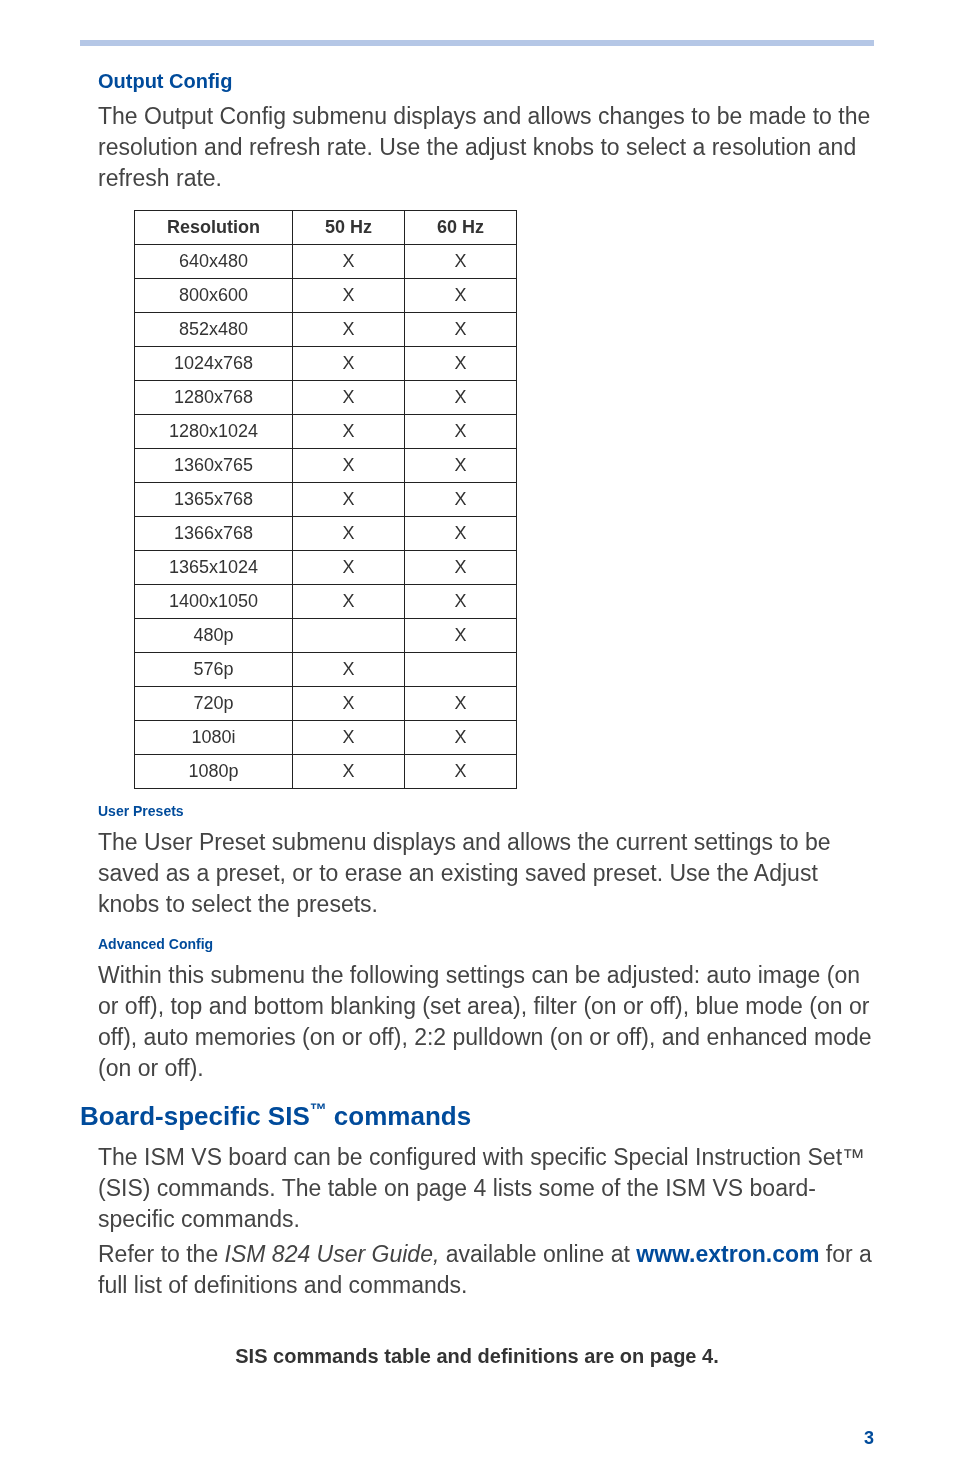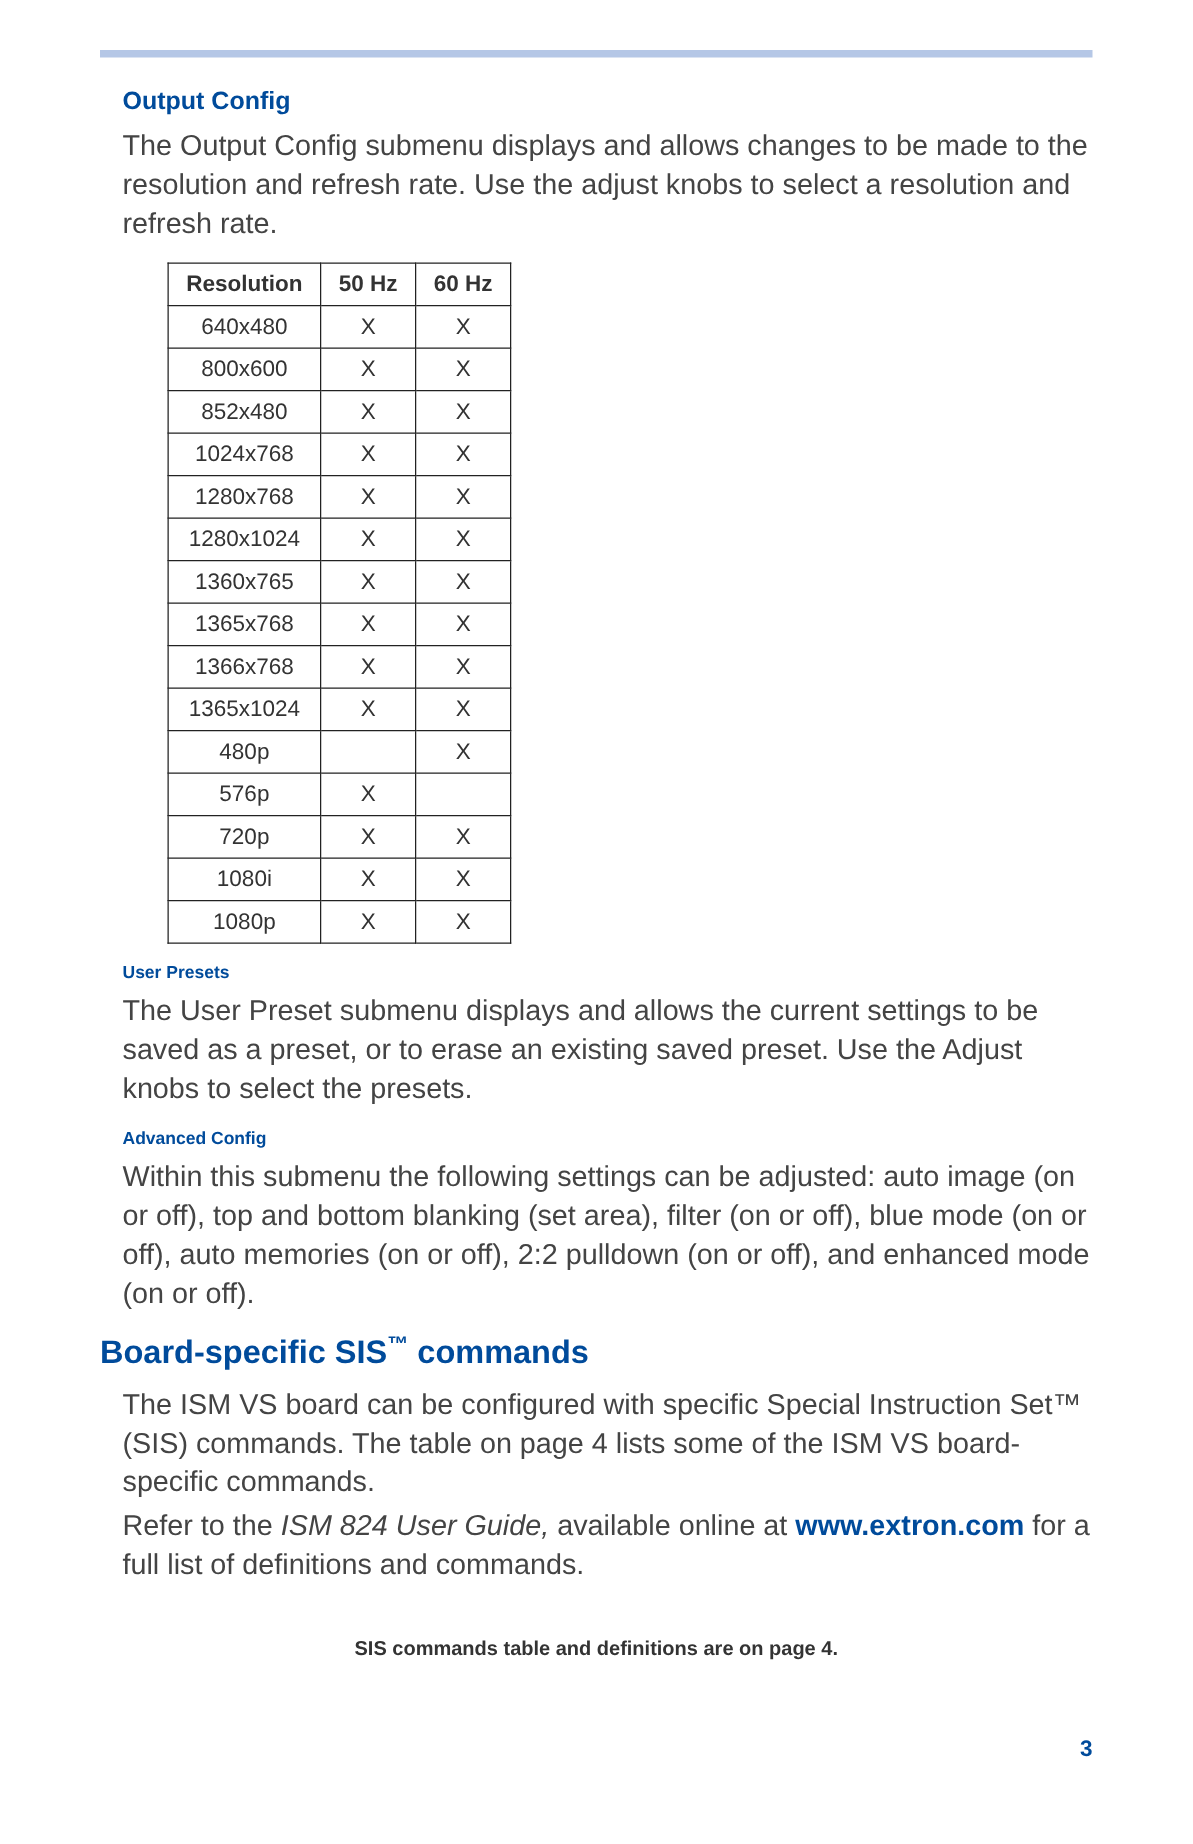--- a/index.html
+++ b/index.html
@@ -5,29 +5,29 @@
   * { box-sizing: border-box; margin: 0; padding: 0; }
   html, body { width: 954px; background: #fff; font-family: "Segoe UI", "Helvetica Neue", Arial, sans-serif; color: #333; }
   .page { padding: 40px 80px 30px 80px; }
   .topbar { height: 6px; background: #b5c7e6; margin-bottom: 24px; }
   .h2 { color: #004b9b; font-weight: 700; font-size: 20px; margin: 0 0 8px 0; }
   .h3 { color: #004b9b; font-weight: 700; font-size: 14px; margin: 0 0 8px 0; }
   .h1 { color: #004b9b; font-weight: 700; font-size: 26px; margin: 0 0 10px 0; }
   .body { font-size: 23px; line-height: 1.35; color: #444; margin: 0 0 16px 0; }
   .indent1 { margin-left: 18px; }
   table.res { border-collapse: collapse; margin: 10px 0 14px 36px; }
-  table.res th, table.res td { border: 1px solid #222; padding: 6px 14px; font-size: 18px; text-align: center; }
+  table.res th, table.res td { border: 1px solid #222; padding: 6px 32px; font-size: 18px; text-align: center; }
   table.res th { font-weight: 700; background: #fff; }
   table.res td:first-child { min-width: 110px; }
   table.res th:nth-child(2), table.res td:nth-child(2),
   table.res th:nth-child(3), table.res td:nth-child(3) { min-width: 76px; }
   .link { color: #004b9b; font-weight: 700; }
   .ital { font-style: italic; }
   .sup { font-size: 0.65em; vertical-align: super; }
-  .center-note { text-align: center; font-weight: 700; font-size: 16px; margin-top: 44px; }
+  .center-note { text-align: center; font-weight: 700; font-size: 20px; margin-top: 44px; }
   .pagenum { text-align: right; font-weight: 700; color: #004b9b; font-size: 18px; margin-top: 60px; }
 </style>
 </head>
 <body>
 
 <div class="page">
   <div class="topbar"></div>
 
   <div class="indent1">
     <div class="h2">Output Config</div>
@@ -86,20 +86,25 @@
             <td>1366x768</td>
             <td>X</td>
             <td>X</td>
           </tr>
           <tr>
             <td>1365x1024</td>
             <td>X</td>
             <td>X</td>
           </tr>
           <tr>
+            <td>1400x1050</td>
+            <td>X</td>
+            <td>X</td>
+          </tr>
+          <tr>
             <td>480p</td>
             <td></td>
             <td>X</td>
           </tr>
           <tr>
             <td>576p</td>
             <td>X</td>
             <td></td>
           </tr>
           <tr>

